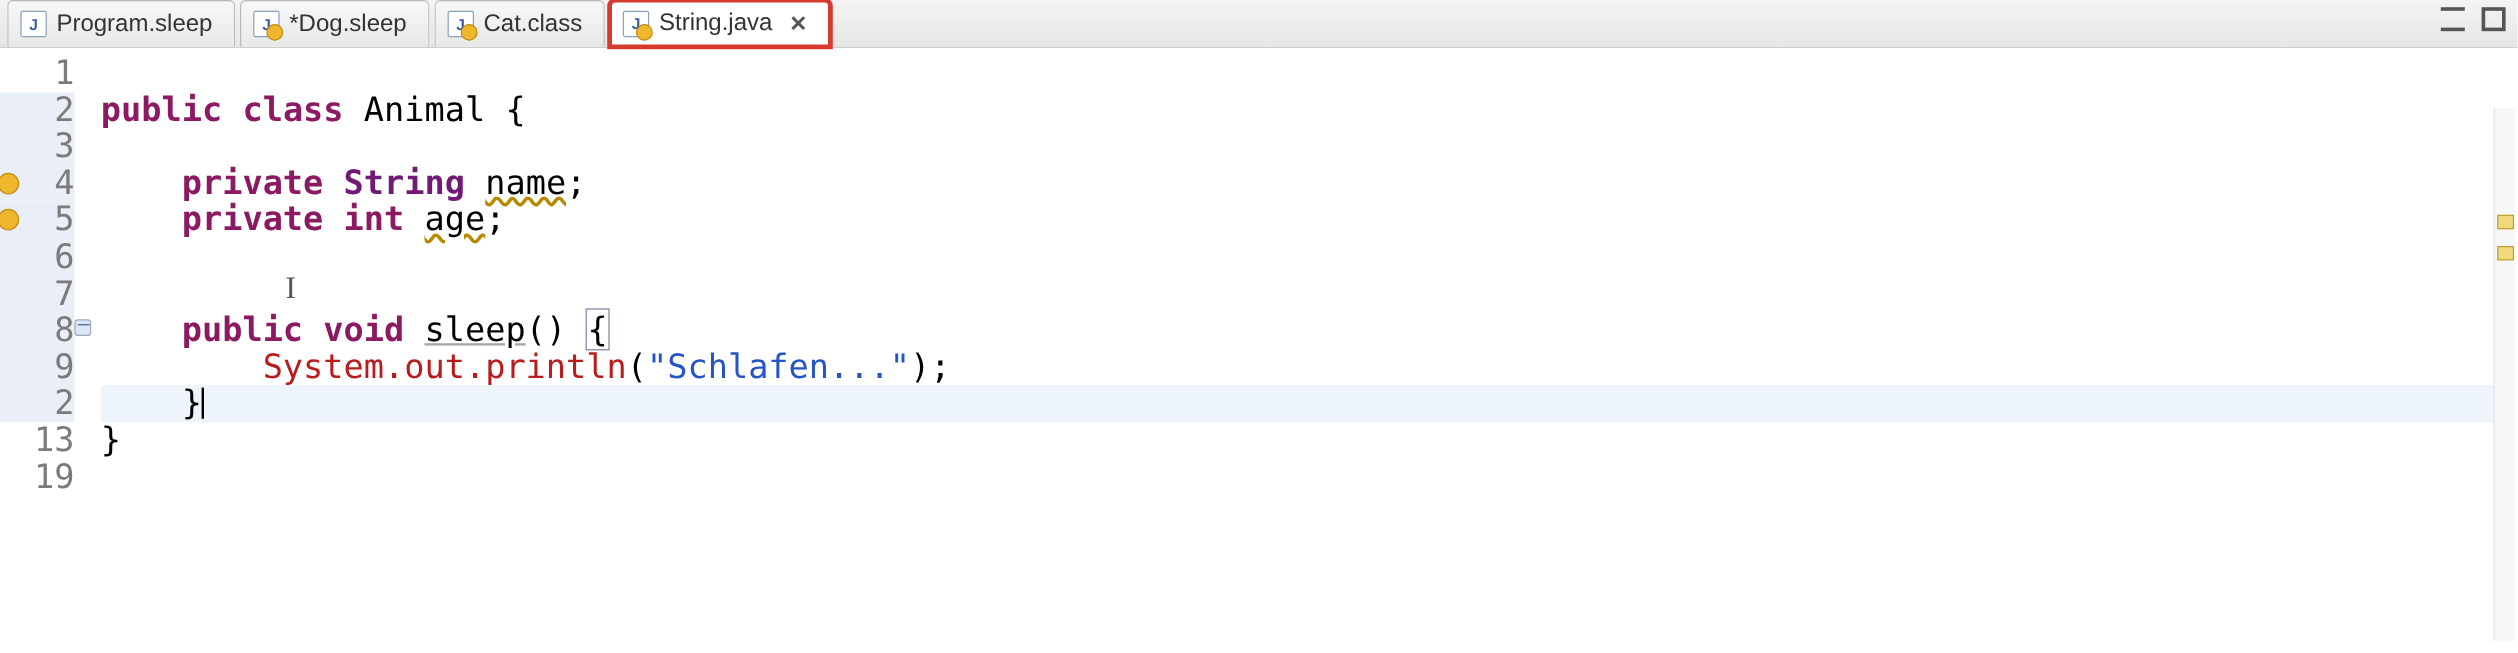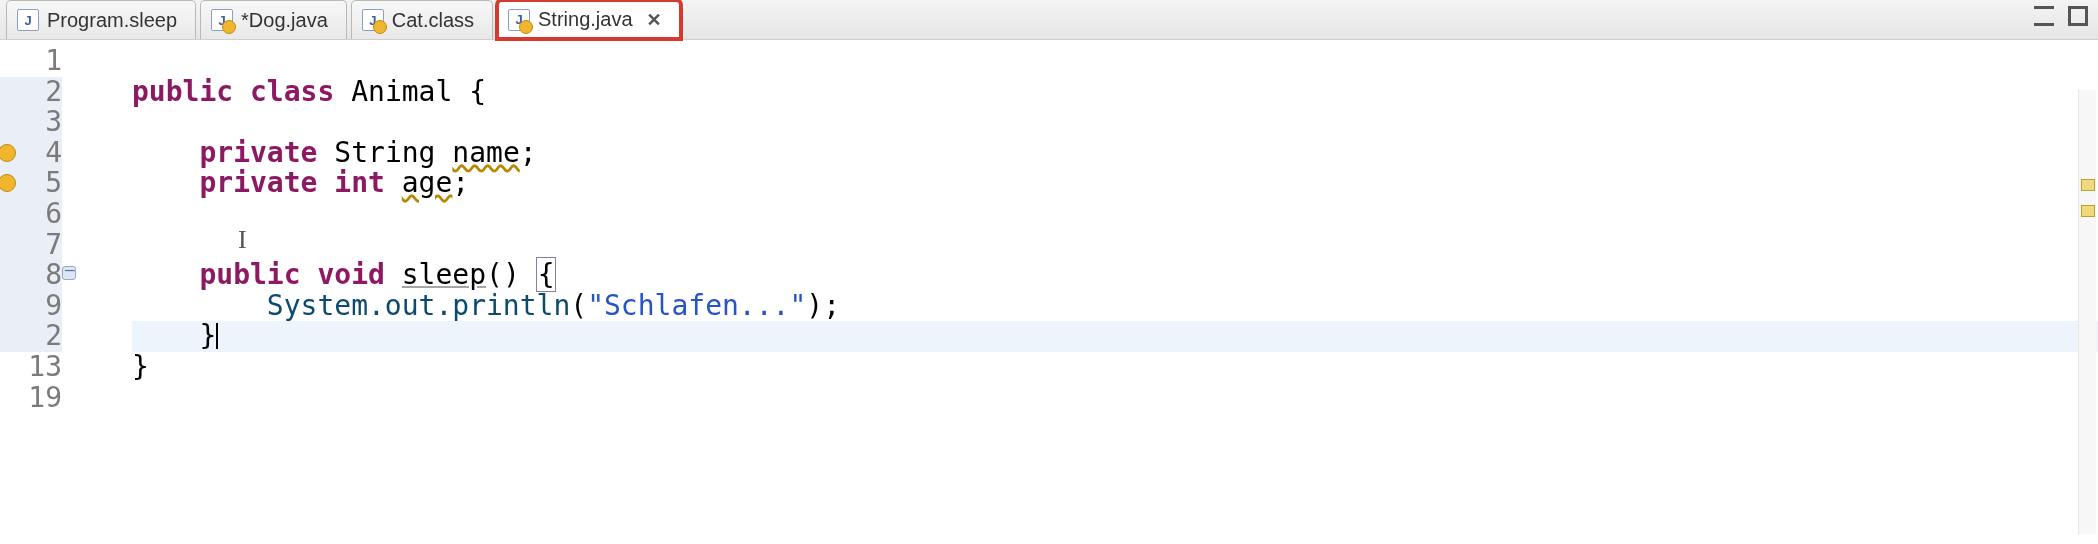--- a/index.html
+++ b/index.html
@@ -104,32 +104,32 @@
   .gutter .ln .fold::before { content:"–"; position:absolute; top:-6px; left:2px; font-size:16px; color:#5a6e96;}
   .gutter .shade { background:#e9eef7; }
 
   .code {
     flex: 1;
     padding-top: 6px;
     padding-left: 12px;
     white-space: pre;
     position: relative;
   }
-  .codeline { height: 30.6px; margin-left: 48px; }
+  .codeline { height: 30.6px; }
   .code .hl-line { background:#eef4fb; display:inline-block; width: calc(100% - 4px); }
 
   
   .kw   { color: #8b1a62; font-weight: bold; }   
-  .type { color: #000000; }
+  .type { color: #701a75; font-weight: bold; }
   .id   { color: #000; }
   .decl { color: #000; text-decoration: underline; text-decoration-color: rgba(0,0,0,.35); }
   .decl.field { text-decoration-style: wavy; text-decoration-color: #b58900; }
   .pun  { color: #000; }
   .pun.box { outline:1px solid #8080a0; padding:0 1px; }
-  .call { color: #0c4a6e; }
+  .call { color: #b91c1c; }
   .str  { color: #2554c7; }
 
   
   .caret {
     display:inline-block; width:2px; height:26px; background:#000;
     vertical-align:-4px;
   }
   .ibeam {
     position:absolute; font-family: serif; color:#555;
   }
@@ -145,21 +145,21 @@
 <body>
 
 <div class="tabbar">
 
   <div class="tab">
       <span class="jicon">J</span>
       <span>Program.sleep</span>
     </div>
     <div class="tab">
       <span class="jicon warn">J</span>
-      <span>*Dog.java</span>
+      <span>*Dog.sleep</span>
     </div>
     <div class="tab">
       <span class="jicon warn">J</span>
       <span>Cat.class</span>
     </div>
     <div class="tab active highlight">
       <span class="jicon warn">J</span>
       <span>String.java</span>
       <span class="close">✕</span>
     </div>

